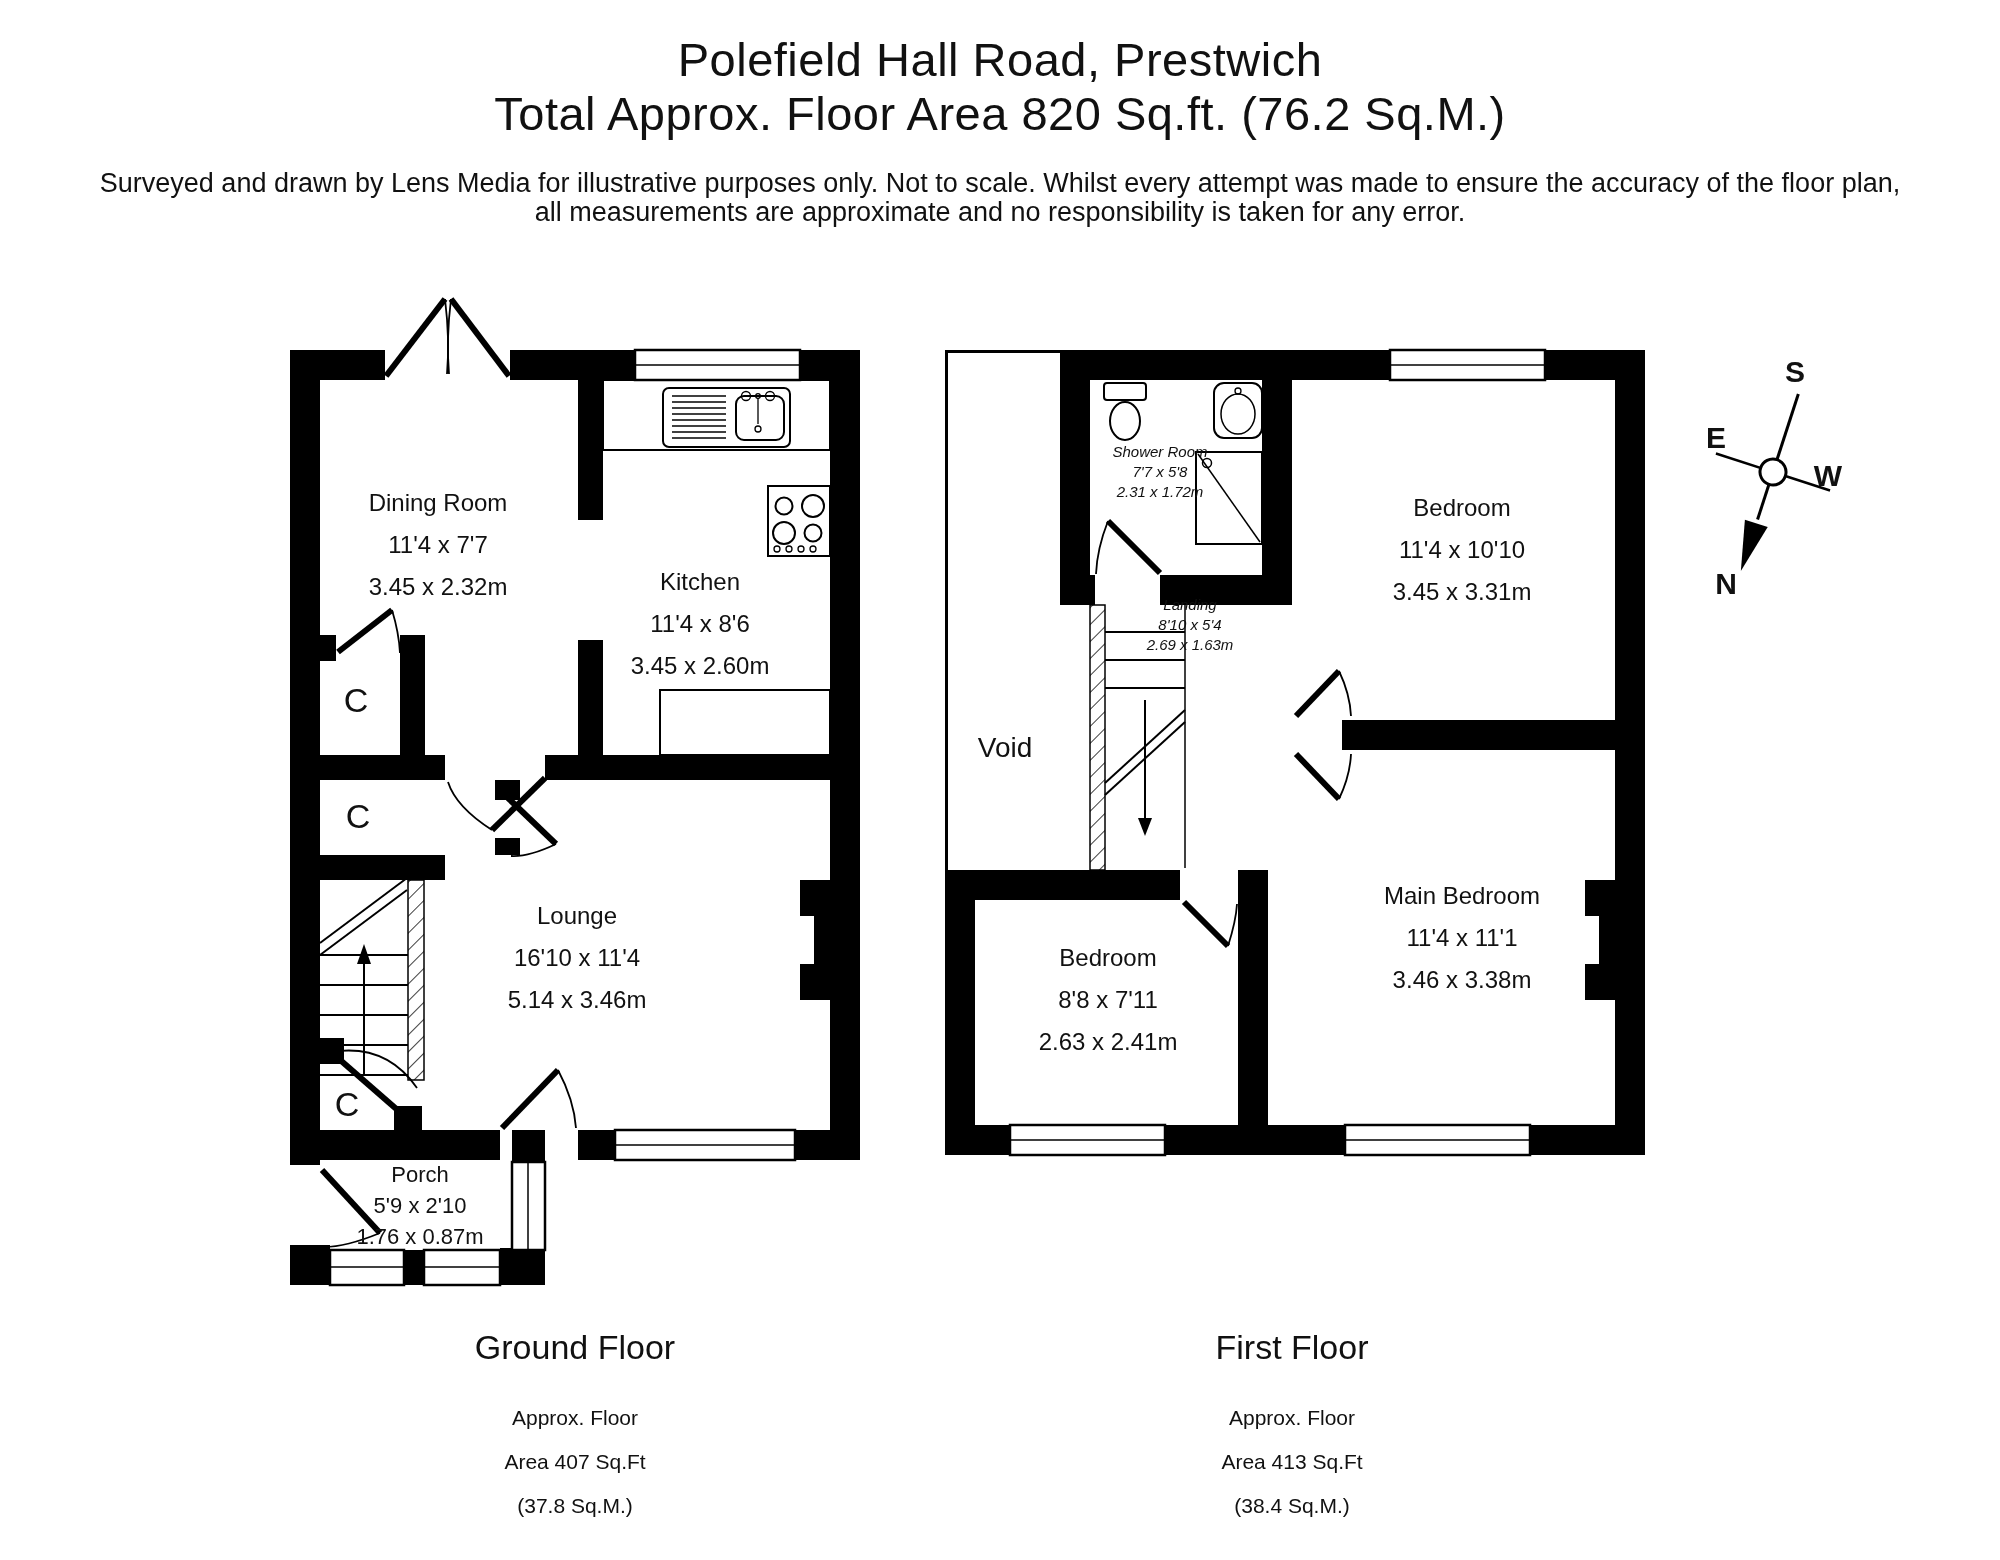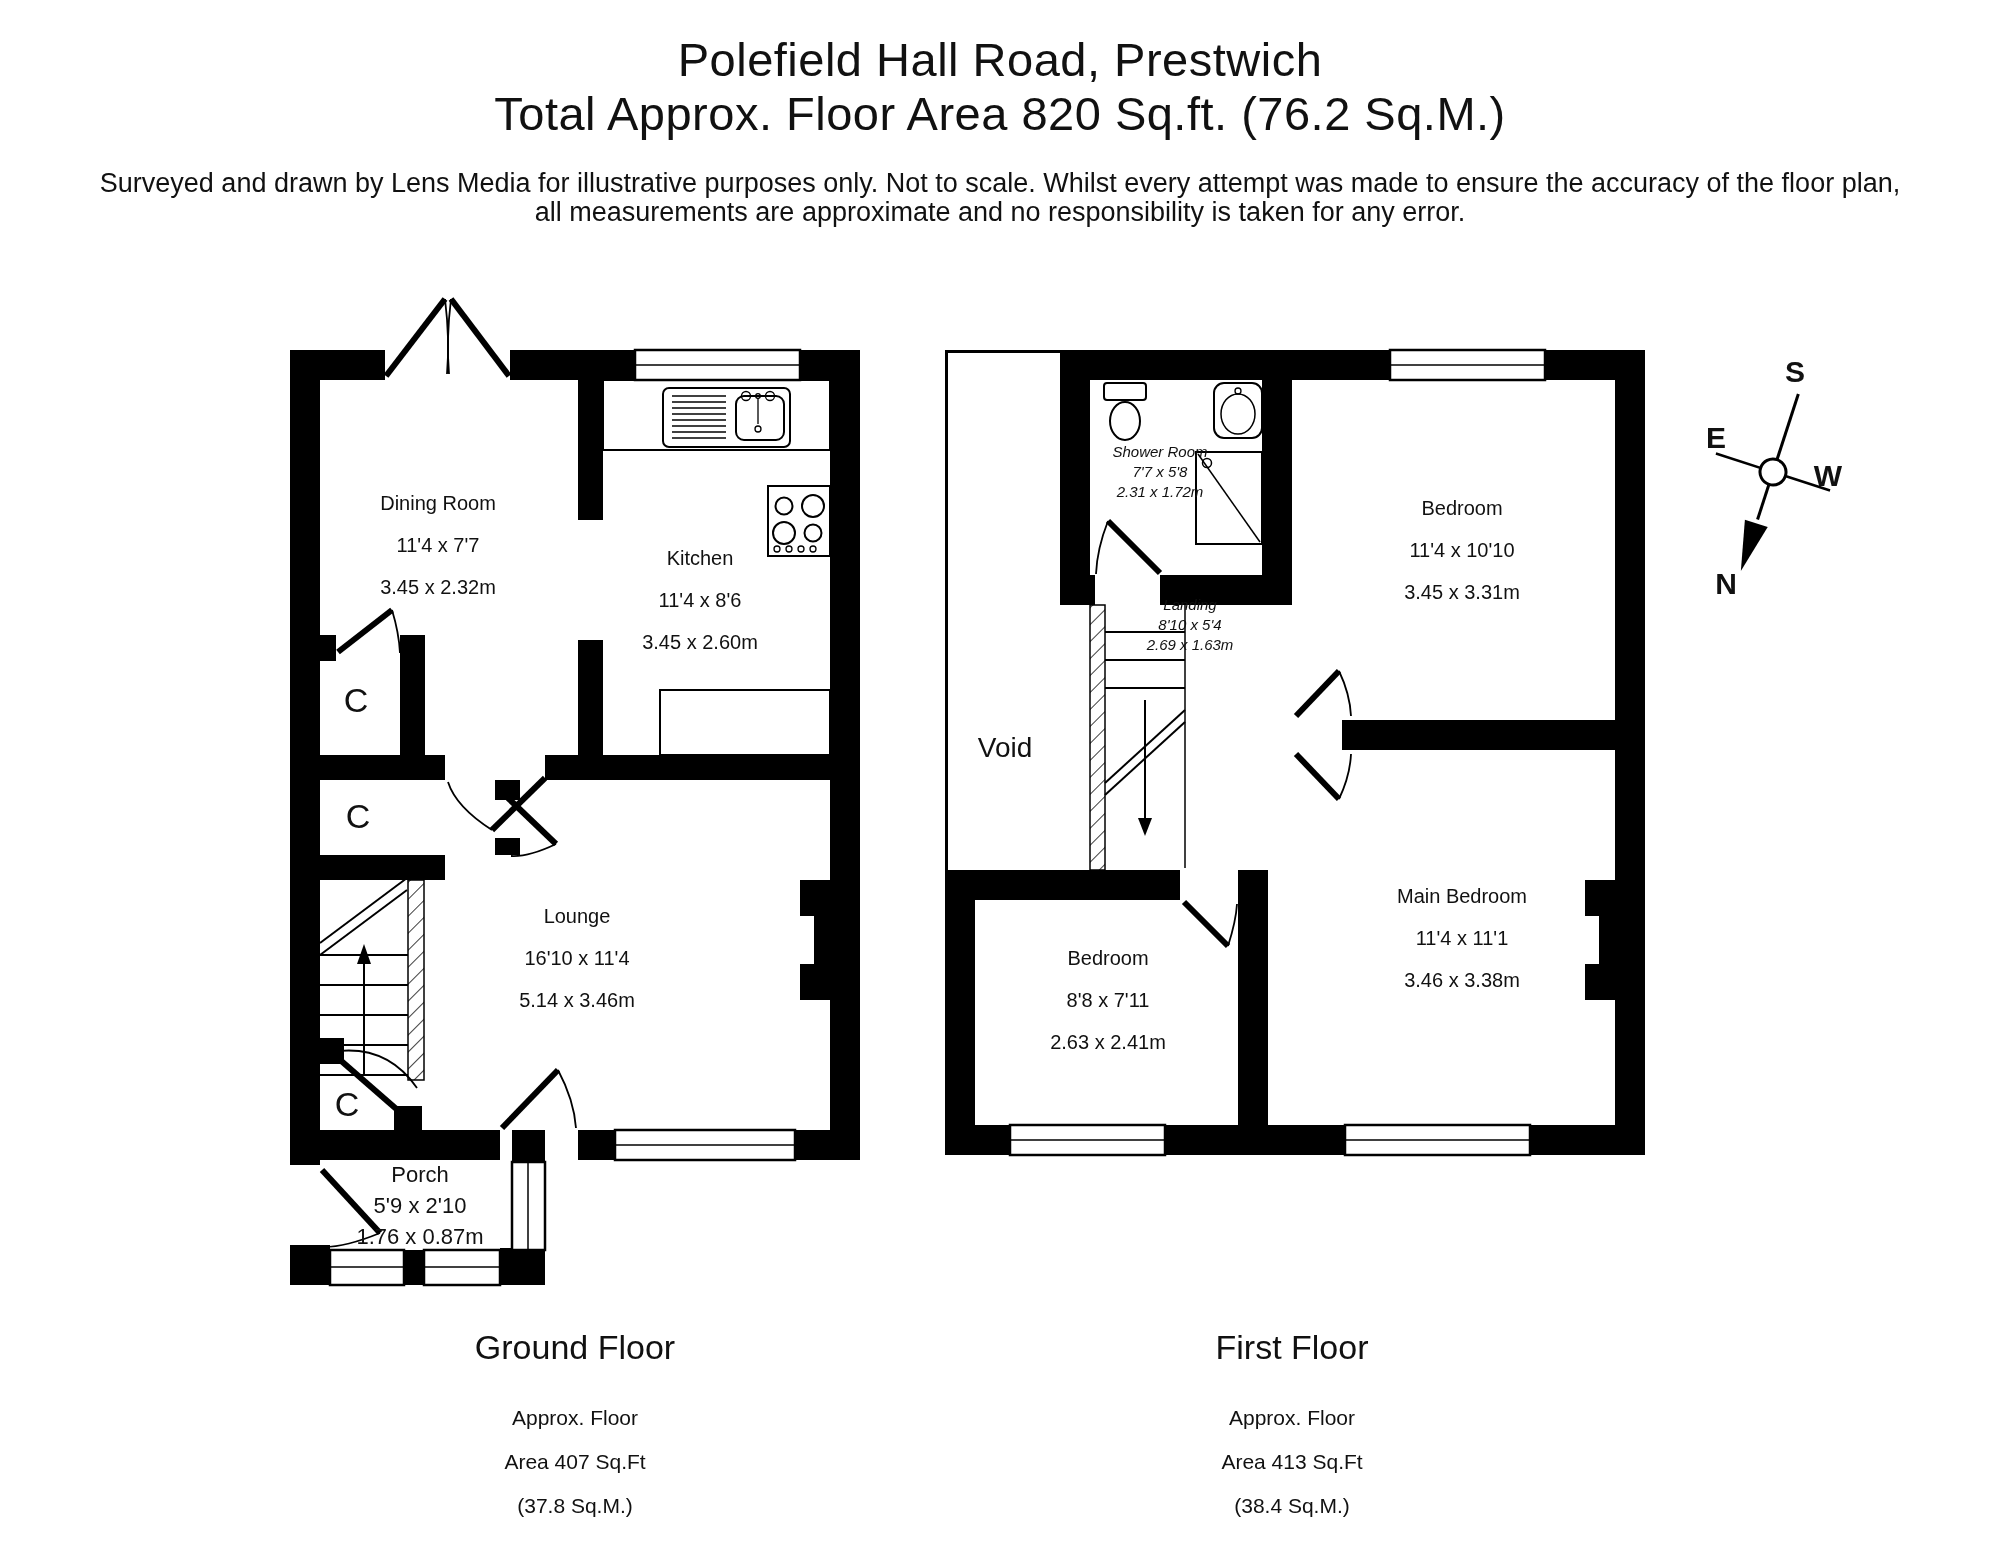--- a/index.html
+++ b/index.html
@@ -1,21 +1,21 @@
 <!DOCTYPE html>
 <html><head>
 <meta charset="utf-8">
 <style>
   html,body{margin:0;padding:0;background:#fff;}
   body{width:2000px;height:1560px;position:relative;overflow:hidden;
        font-family:"Liberation Sans", sans-serif;color:#111;}
   .abs{position:absolute;transform:translate(-50%,-50%);text-align:center;white-space:nowrap;}
   .title{font-size:47px;letter-spacing:.5px;}
   .disc{font-size:27px;}
-  .room-label{font-size:20px;line-height:42px;}
+  .room-label{font-size:24px;line-height:42px;}
   .room-label-sm{font-size:15px;line-height:20px;font-style:italic;}
   .porch-label{font-size:22px;line-height:31px;}
   .c-label{font-size:34px;}
   .void-label{font-size:28px;}
   .cap-name{font-size:34px;}
   .cap-area{font-size:21px;line-height:44px;white-space:pre-line;}
   .compass-letter{font-size:30px;font-weight:bold;}
   svg{position:absolute;left:0;top:0;}
   .w{fill:#000;stroke:none;}
   .wh{fill:#fff;stroke:none;}
@@ -261,21 +261,21 @@
 <div class="abs title" style="left:1000px;top:59px">Polefield Hall Road, Prestwich</div>
 <div class="abs title" style="left:1000px;top:113px">Total Approx. Floor Area 820 Sq.ft. (76.2 Sq.M.)</div>
 <div class="abs disc" style="left:1000px;top:183px">Surveyed and drawn by Lens Media for illustrative purposes only. Not to scale. Whilst every attempt was made to ensure the accuracy of the floor plan,</div>
 <div class="abs disc" style="left:1000px;top:212px">all measurements are approximate and no responsibility is taken for any error.</div>
 
 <div class="abs room-label" style="left:438px;top:545px">
   <div>Dining Room</div>
   <div>11'4 x 7'7</div>
   <div>3.45 x 2.32m</div>
 </div>
-<div class="abs room-label" style="left:700px;top:600px">
+<div class="abs room-label" style="left:700px;top:624px">
   <div>Kitchen</div>
   <div>11'4 x 8'6</div>
   <div>3.45 x 2.60m</div>
 </div>
 <div class="abs room-label" style="left:577px;top:958px">
   <div>Lounge</div>
   <div>16'10 x 11'4</div>
   <div>5.14 x 3.46m</div>
 </div>
 <div class="abs porch-label" style="left:420px;top:1205px">

